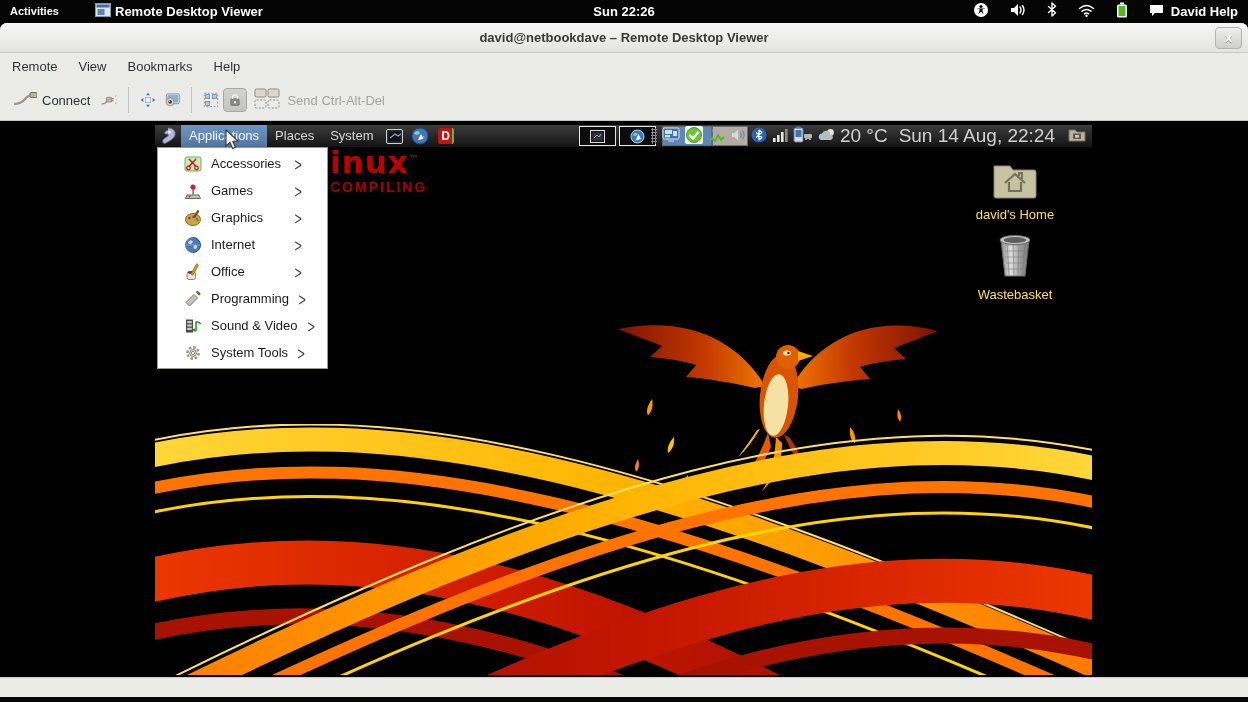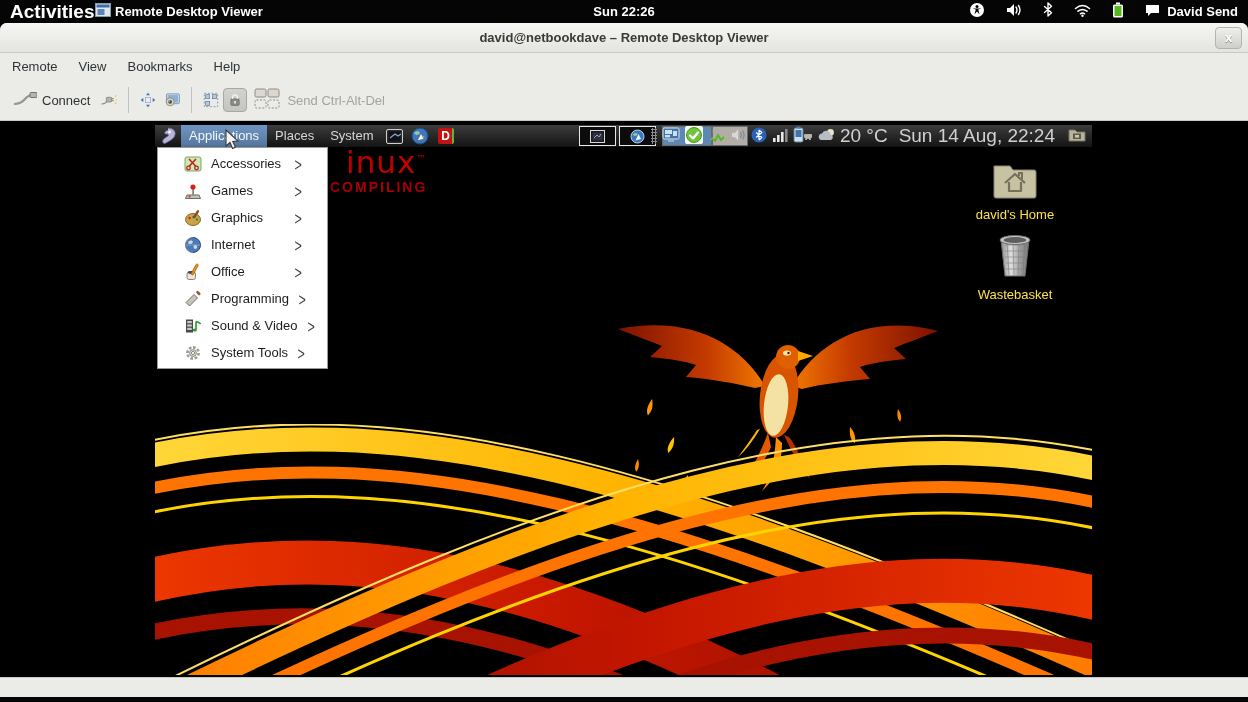--- a/index.html
+++ b/index.html
@@ -1,21 +1,21 @@
 <!DOCTYPE html>
 <html><head>
 <meta charset="utf-8">
 <style>
   * { box-sizing: border-box; margin: 0; padding: 0; }
   html,body { width:1248px; height:702px; }
   body { position:relative; background:#000; font-family:"Liberation Sans",sans-serif; overflow:hidden; }
 
   
   .shell-bar { position:absolute; top:0; left:0; width:1248px; height:23px; background:#050505; color:#fff; z-index:50; }
-  .sb-activities { position:absolute; left:10px; top:0; height:16px; line-height:23px; font-size:19px; font-weight:bold; color:#fff; cursor:default; }
+  .sb-activities { position:absolute; left:10px; top:0; height:16px; line-height:23px; font-size:11px; font-weight:bold; color:#fff; cursor:default; }
   .sb-appfocus { position:absolute; left:95px; top:0; height:23px; display:flex; align-items:center; gap:4px; font-size:13px; font-weight:bold; }
   .sb-clock { position:absolute; left:50%; transform:translateX(-50%); top:0; height:23px; line-height:23px; font-size:13px; font-weight:bold; }
   .sb-right { position:absolute; right:10px; top:0; height:23px; display:flex; align-items:center; gap:21px; }
   .sb-user { display:flex; align-items:center; gap:7px; font-size:13px; font-weight:bold; }
 
   
   .window { position:absolute; top:23px; left:0; width:1248px; height:577px; background:#ebebe7; border-radius:7px 7px 0 0; }
   .titlebar { position:relative; height:30px; background:linear-gradient(#f7f7f5,#e3e3df); border-bottom:1px solid #c9c9c5; border-radius:7px 7px 0 0; }
   .title-text { text-align:center; line-height:30px; font-size:13px; font-weight:bold; color:#3a3a38; }
   .close-btn { position:absolute; right:6px; top:4px; width:27px; height:22px; background:linear-gradient(#efefec,#cfcfca); border:1px solid #b3b3af; border-radius:4px; color:#fff; text-shadow:0 1px 1px #888; font-size:13px; font-weight:bold; text-align:center; line-height:20px; cursor:default; }
@@ -51,21 +51,21 @@
 
   
   .app-menu { position:absolute; left:2px; top:22px; width:171px; background:#ffffff; border:1px solid #9a9a96; box-shadow:2px 3px 6px rgba(0,0,0,.55); z-index:8; padding:2px 0; }
   .mi { height:27px; display:flex; align-items:center; padding:0 25px; gap:9px; color:#1c1c1c; font-size:13px; cursor:default; }
   .mi .mi-icon { width:19px; height:19px; flex:0 0 19px; display:flex; align-items:center; justify-content:center; }
   .mi .mi-label { flex:1; white-space:nowrap; }
   .mi .mi-arrow { color:#3c3c3c; font-size:14px; transform:scale(0.9,1.3); }
 
   
   .distro-text { position:absolute; left:175px; top:22px; color:#c00000; z-index:1; }
-  .distro-main { font-size:31px; font-weight:normal; letter-spacing:1px; line-height:1; font-family:"DejaVu Sans",sans-serif;text-align:right; }
+  .distro-main { font-size:31px; font-weight:bold; letter-spacing:1px; line-height:1; font-family:"DejaVu Sans",sans-serif; }
   .distro-tm { font-size:10px; vertical-align:super; }
   .distro-sub { font-size:14px; font-weight:bold; letter-spacing:2px; color:#a80000; margin-top:1px; }
 
   .desk-icon { position:absolute; width:130px; display:flex; flex-direction:column; align-items:center; gap:4px; z-index:2; }
   .desk-label { color:#fde047; font-size:13px; text-shadow:1px 1px 2px #000; }
 
   .phoenix { position:absolute; left:455px; top:166px; z-index:1; }
   .ribbons { position:absolute; left:0; top:299px; z-index:1; }
   .cursor { position:absolute; left:69px; top:4px; z-index:20; }
 
@@ -120,21 +120,21 @@
           <rect x="1" y="2.5" width="10" height="13" rx="1.5" fill="#fff"></rect>
           <rect x="2.5" y="4" width="7" height="10" fill="#56b820"></rect>
         </svg>
     </span>
     <div class="sb-user">
       <span>
         <svg width="15" height="13" viewBox="0 0 15 13">
             <path d="M1,1 h13 v8 h-8 l-3,3 v-3 h-2 z" fill="#fff"></path>
           </svg>
       </span>
-      <span>David Send</span>
+      <span>David Help</span>
     </div>
   </div>
 </div>
 
 <div class="window">
 
   <div class="titlebar">
     <div class="title-text">david@netbookdave – Remote Desktop Viewer</div>
     <div class="close-btn">x</div>
   </div>

